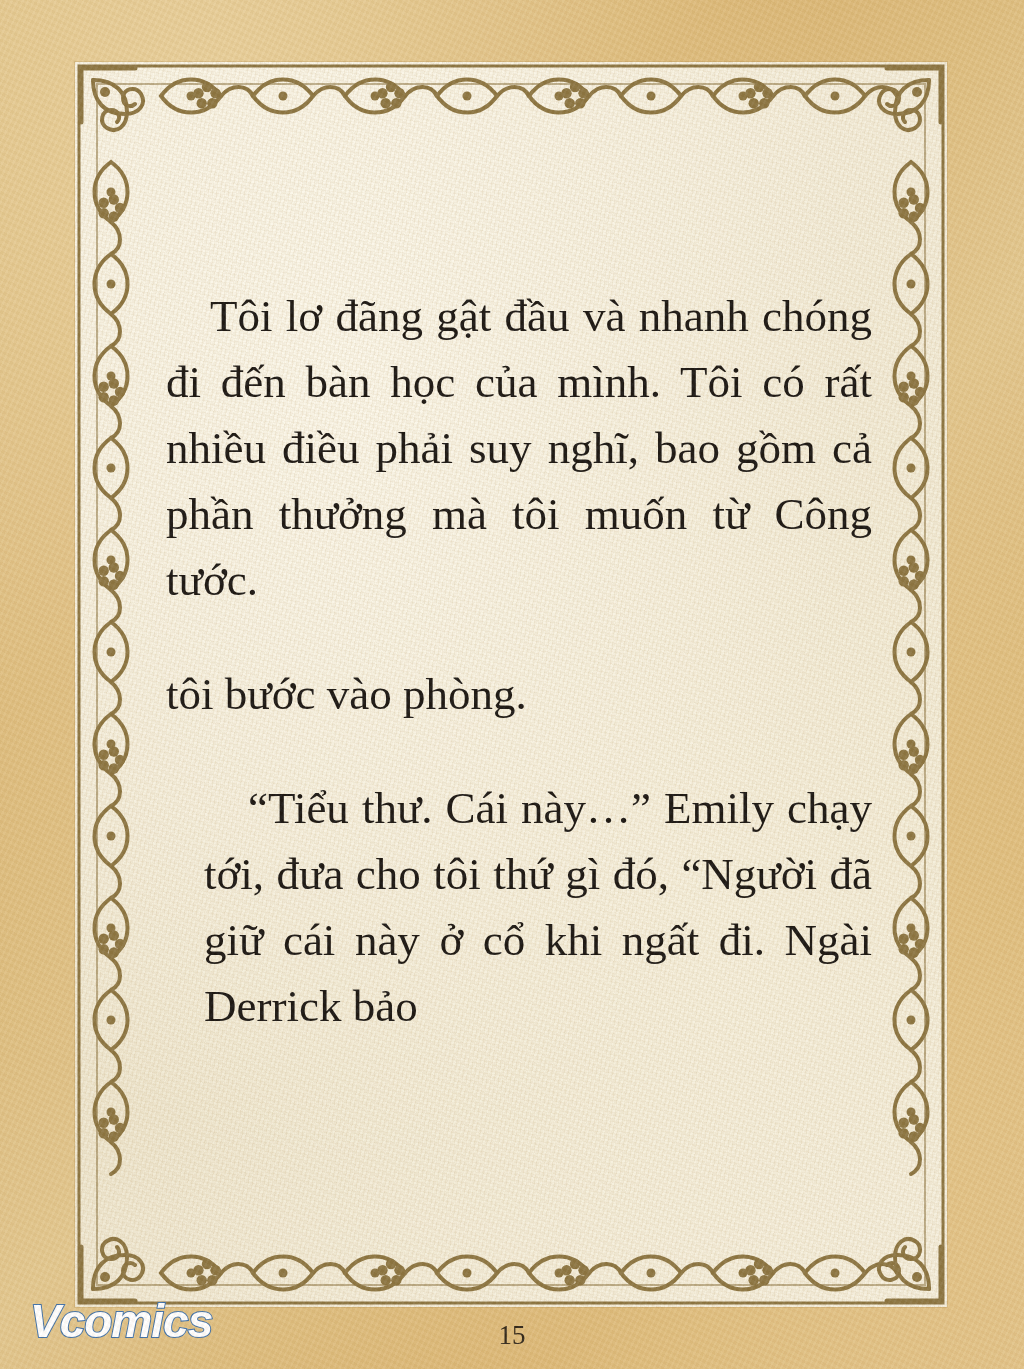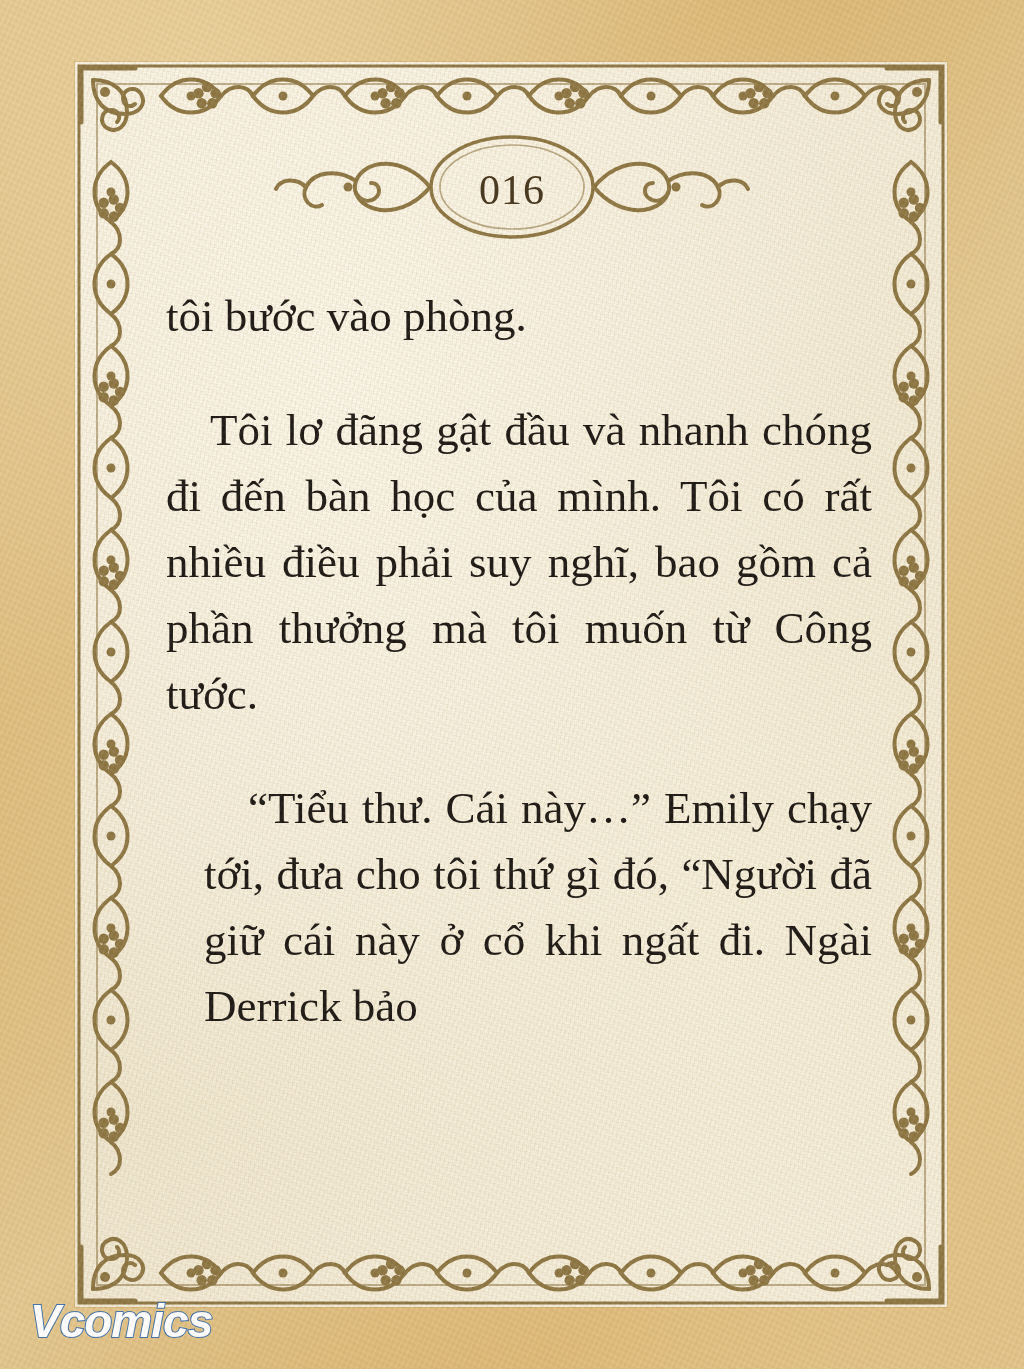--- a/index.html
+++ b/index.html
@@ -241,48 +241,26 @@
       <use href="#vine-unit" x="920" y="0"></use>
       <use href="#flower" x="46" y="0"></use>
       <use href="#flower" x="230" y="0"></use>
       <use href="#flower" x="414" y="0"></use>
       <use href="#flower" x="598" y="0"></use>
       <use href="#flower" x="782" y="0"></use>
       <use href="#flower" x="966" y="0"></use>
     </g>
   </svg>
 
-  <div class="chapter-head">
-    <svg width="520" height="130" viewBox="0 0 520 130" style="position:absolute;left:50%;top:0;transform:translateX(-50%);">
-      <ellipse cx="260" cy="62" rx="81" ry="50" fill="none" stroke="#8a7340" stroke-width="3.5"></ellipse>
-      <ellipse cx="260" cy="62" rx="72" ry="42" fill="none" stroke="#8a7340" stroke-width="1.6" opacity=".6"></ellipse>
-
-      <g stroke="#8a7340" stroke-width="4" fill="none" stroke-linecap="round">
-        <path d="M178,62 C152,30 112,34 104,56 C99,70 112,80 122,74 C130,69 128,58 119,58"></path>
-        <path d="M178,62 C152,94 112,90 104,68"></path>
-        <path d="M104,56 C86,44 62,46 54,62 C48,74 60,86 70,80"></path>
-        <path d="M54,62 C44,52 28,54 24,64"></path>
-      </g>
-      <circle cx="96" cy="62" r="4.5" fill="#8a7340"></circle>
-
-      <g stroke="#8a7340" stroke-width="4" fill="none" stroke-linecap="round" transform="translate(520,0) scale(-1,1)">
-        <path d="M178,62 C152,30 112,34 104,56 C99,70 112,80 122,74 C130,69 128,58 119,58"></path>
-        <path d="M178,62 C152,94 112,90 104,68"></path>
-        <path d="M104,56 C86,44 62,46 54,62 C48,74 60,86 70,80"></path>
-        <path d="M54,62 C44,52 28,54 24,64"></path>
-      </g>
-      <circle cx="424" cy="62" r="4.5" fill="#8a7340"></circle>
-    </svg>
-    <span class="chapter-number">016</span>
-  </div>
 
   <div class="text-body">
+    <p class="para indent">Tôi lơ đãng gật đầu và nhanh chóng đi đến bàn học của mình. Tôi có rất nhiều điều phải suy nghĩ, bao gồm cả phần thưởng mà tôi muốn từ Công tước.</p>
     <p class="para noindent">tôi bước vào phòng.</p>
-    <p class="para indent">Tôi lơ đãng gật đầu và nhanh chóng đi đến bàn học của mình. Tôi có rất nhiều điều phải suy nghĩ, bao gồm cả phần thưởng mà tôi muốn từ Công tước.</p>
     <p class="para indent last">“Tiểu thư. Cái này…” Emily chạy tới, đưa cho tôi thứ gì đó, “Người đã giữ cái này ở cổ khi ngất đi. Ngài Derrick bảo</p>
   </div>
 
+  <div class="page-number">15</div>
 
   <svg class="watermark" viewBox="0 0 230 62">
     <text class="watermark-text" x="2" y="46">Vcomics</text>
   </svg>
 
 </div>
 
 </body></html>

